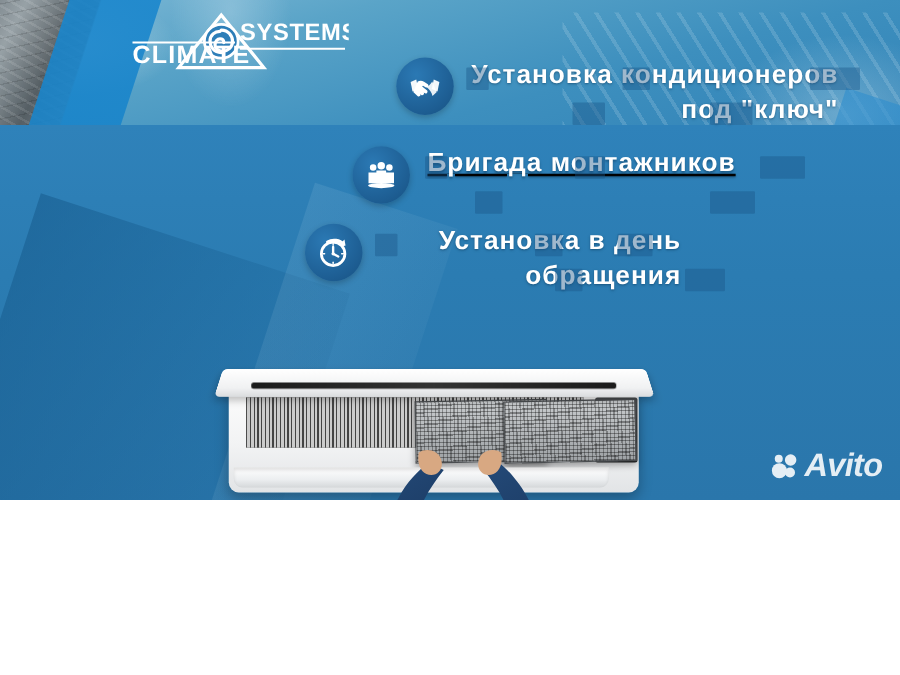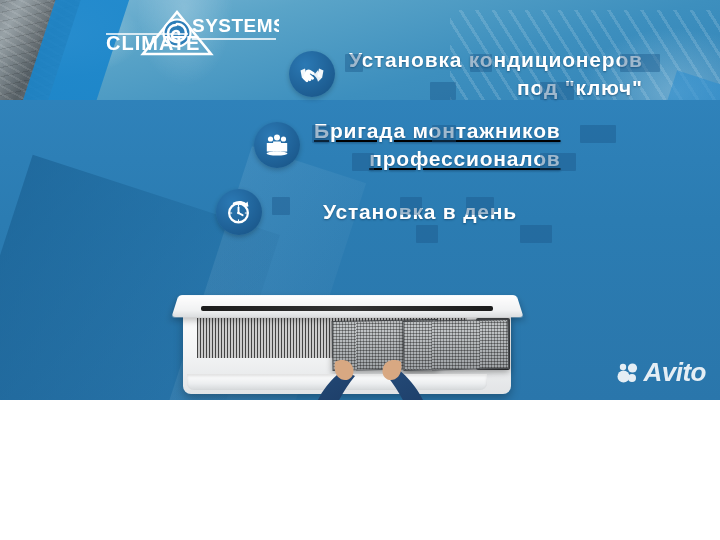--- a/index.html
+++ b/index.html
@@ -160,22 +160,23 @@
 
   
   .features {
     position: absolute;
     left: 0; top: 46px;
     width: 700px;
   }
   .feature {
     position: relative;
     display: flex;
-    align-items: center;
+    align-items: flex-start;
     margin-bottom: 16px;
+    margin-left: 28px;
   }
   .feature .f-icon {
     flex: 0 0 auto;
     width: 46px; height: 46px;
     border-radius: 50%;
     background: radial-gradient(circle at 35% 30%, #2b79b4 0%, #1d5d92 70%, #17517f 100%);
     box-shadow: 0 2px 5px rgba(0,0,0,.22);
     display: flex;
     align-items: center;
     justify-content: center;
@@ -395,21 +396,20 @@
             <circle cx="21.5" cy="9" r="2.6"></circle>
             <path d="M4.8,13 h7.4 v8.6 h-7.4 Z" rx="1"></path>
             <path d="M11.1,11.4 h7.8 v10.2 h-7.8 Z"></path>
             <path d="M17.8,13 h7.4 v8.6 h-7.4 Z"></path>
             <ellipse cx="15" cy="23.4" rx="10.5" ry="2.1"></ellipse>
           </g>
         </svg>
       </div>
       <div class="f-text">
         <span class="f-line">Бригада монтажников</span>
-        <span class="f-line right">профессионалов</span>
       </div>
     </div>
 
     <div class="feature" style="padding-left:216px;gap:47px;">
       <div class="hl" style="left:272px; top:8px; width:18px; height:18px;"></div>
       <div class="hl" style="left:400px; top:8px; width:22px; height:18px;"></div>
       <div class="hl" style="left:466px; top:8px; width:28px; height:18px;"></div>
       <div class="hl" style="left:416px; top:36px; width:22px; height:18px;"></div>
       <div class="hl" style="left:520px; top:36px; width:32px; height:18px;"></div>
       <div class="f-icon">
@@ -425,20 +425,21 @@
               <path d="M6.3,16 h1.4"></path>
                 <path d="M21.3,16 h1.4"></path>
             </g>
             <path d="M10,6.6 C14.2,4.1 19.8,4.9 22.9,8.6" fill="none" stroke="#ffffff" stroke-width="2.4" stroke-linecap="round"></path>
             <path d="M23.6,4.6 L24.4,9.6 L19.6,8.4 Z" fill="#ffffff"></path>
           </g>
         </svg>
       </div>
       <div class="f-text">
         <span class="f-line">Установка в день</span>
+        <span class="f-line right">обращения</span>
       </div>
     </div>
 
   </div>
 
   <div class="ac">
     <div class="ac-body"></div>
     <div class="ac-innerdark"></div>
     <div class="ac-rightpanel"></div>
     <div class="ac-filter f1"></div>

